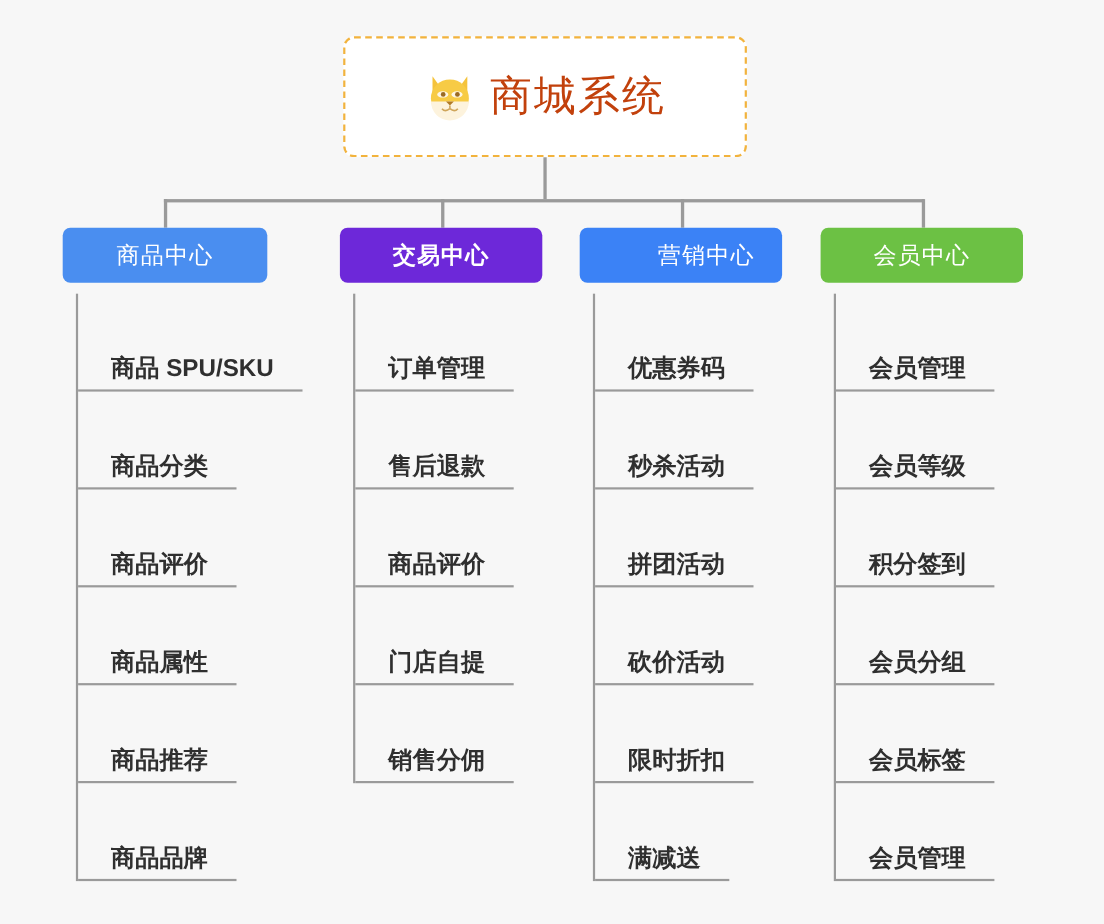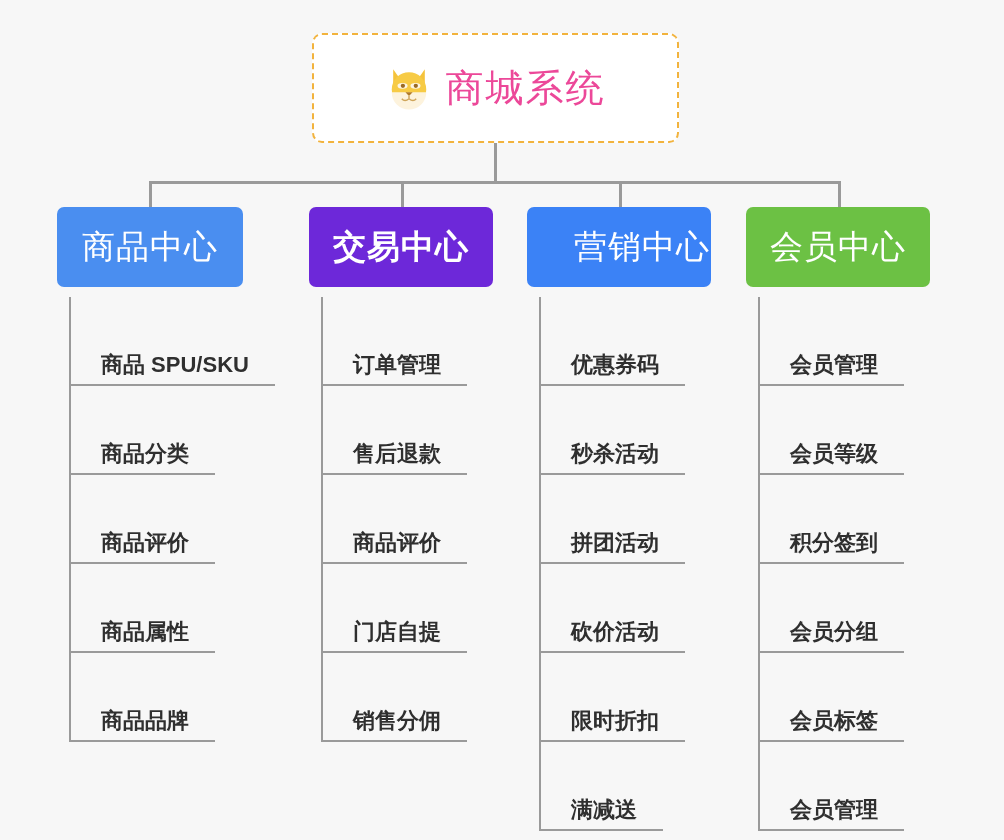--- a/index.html
+++ b/index.html
@@ -29,21 +29,21 @@
     background: #ffffff;
     border: 2px dashed #f2b33d;
     border-radius: 10px;
     display: flex;
     align-items: center;
     justify-content: center;
     gap: 14px;
   }
   .root-title {
     font-size: 38px;
-    color: #ec4899;
+    color: #c2410c;
     letter-spacing: 2px;
     line-height: 1;
   }
   .dog-icon { width: 46px; height: 46px; display: block; }
 
   
   .conn {
     position: absolute;
     background: #9a9a9a;
   }
@@ -56,27 +56,27 @@
   .drop-4 { left: 838px; }
 
   
   .column { position: absolute; top: 207px; }
   .col-1 { left: 57px;  width: 186px; }
   .col-2 { left: 309px; width: 184px; }
   .col-3 { left: 527px; width: 184px; }
   .col-4 { left: 746px; width: 184px; }
 
   .cat-header {
-    height: 80px;
+    height: 50px;
     border-radius: 7px;
     display: flex;
     align-items: center;
     justify-content: center;
     color: #ffffff;
-    font-size: 33px;
+    font-size: 21px;
     letter-spacing: 1px;
   }
   .cat-1 { background: #4a8ef0; }
   .cat-2 { background: #6d28d9; font-weight: bold; }
   .cat-3 { background: #3b82f6; padding-left: 46px; }
   .cat-4 { background: #6cc144; }
 
   
   .leaf-list {
     margin-top: 10px;
@@ -143,20 +143,23 @@
       <div class="leaf-item">
           <span class="leaf-label">商品分类</span>
         </div>
       <div class="leaf-item">
           <span class="leaf-label">商品评价</span>
         </div>
       <div class="leaf-item">
           <span class="leaf-label">商品属性</span>
         </div>
       <div class="leaf-item">
+          <span class="leaf-label">商品推荐</span>
+        </div>
+      <div class="leaf-item">
           <span class="leaf-label">商品品牌</span>
         </div>
     </div>
   </div>
 
   <div class="column col-2">
     <div class="cat-header cat-2">
       <span>交易中心</span>
     </div>
     <div class="leaf-list">

